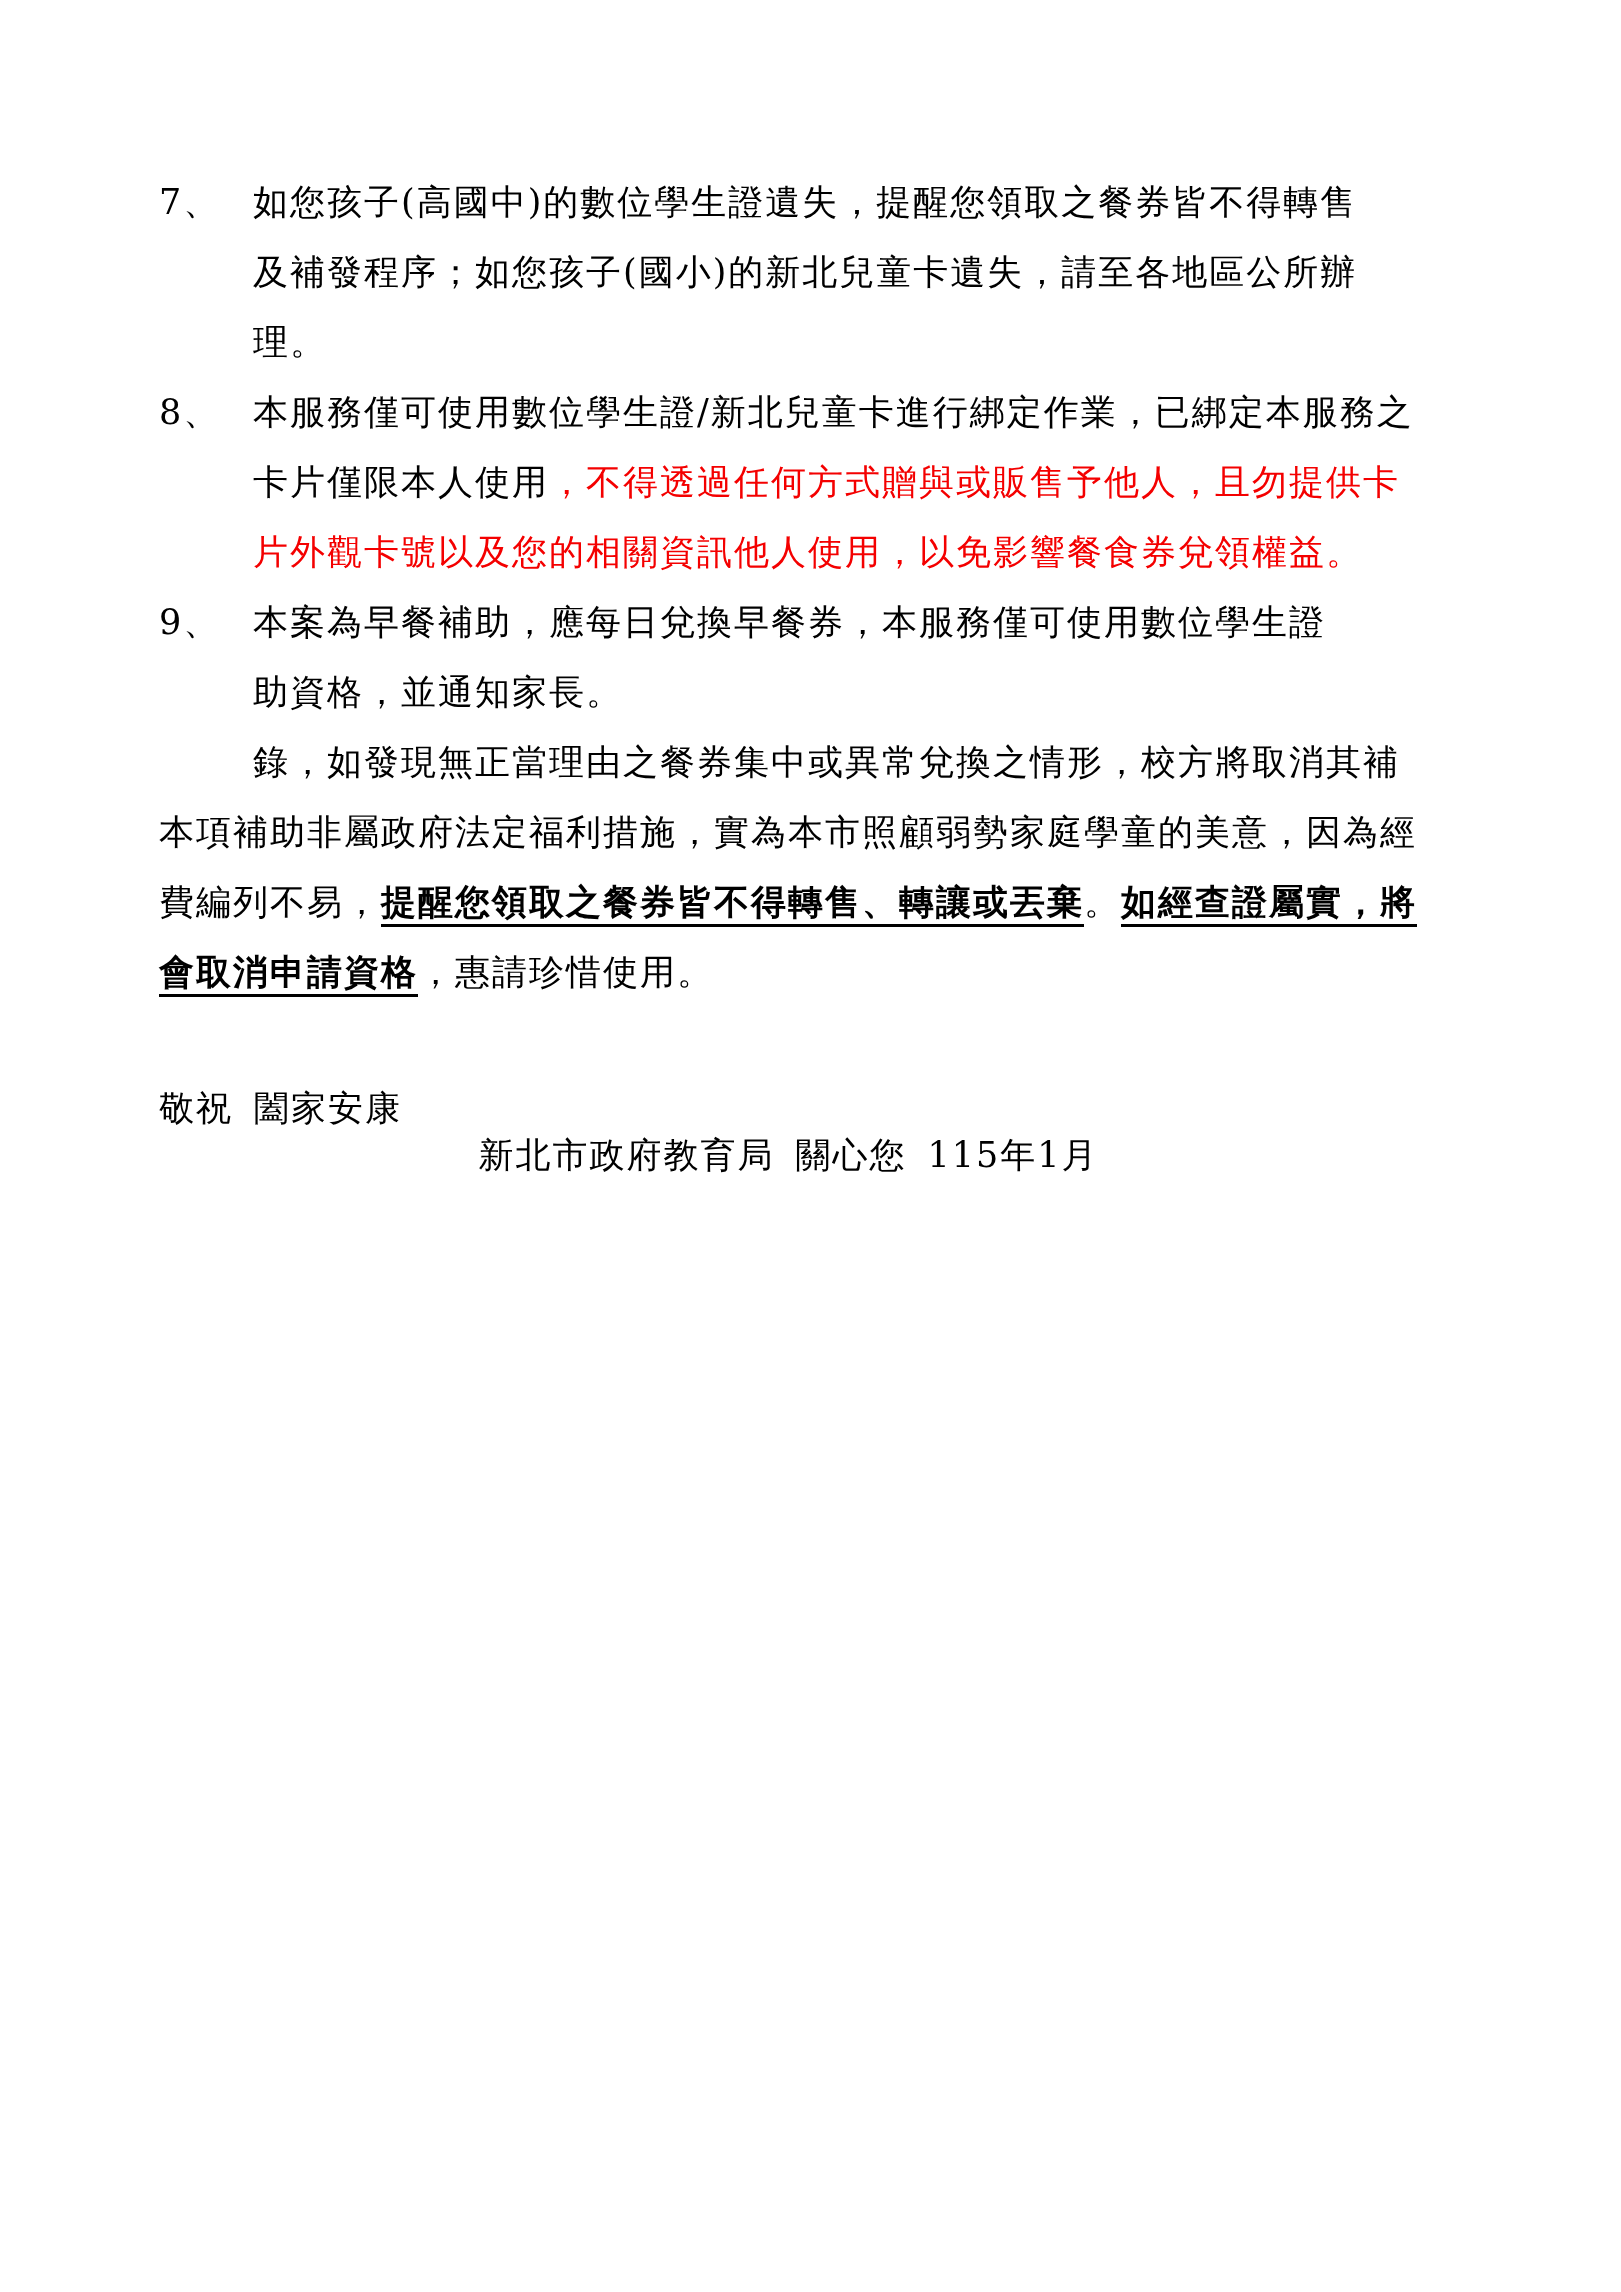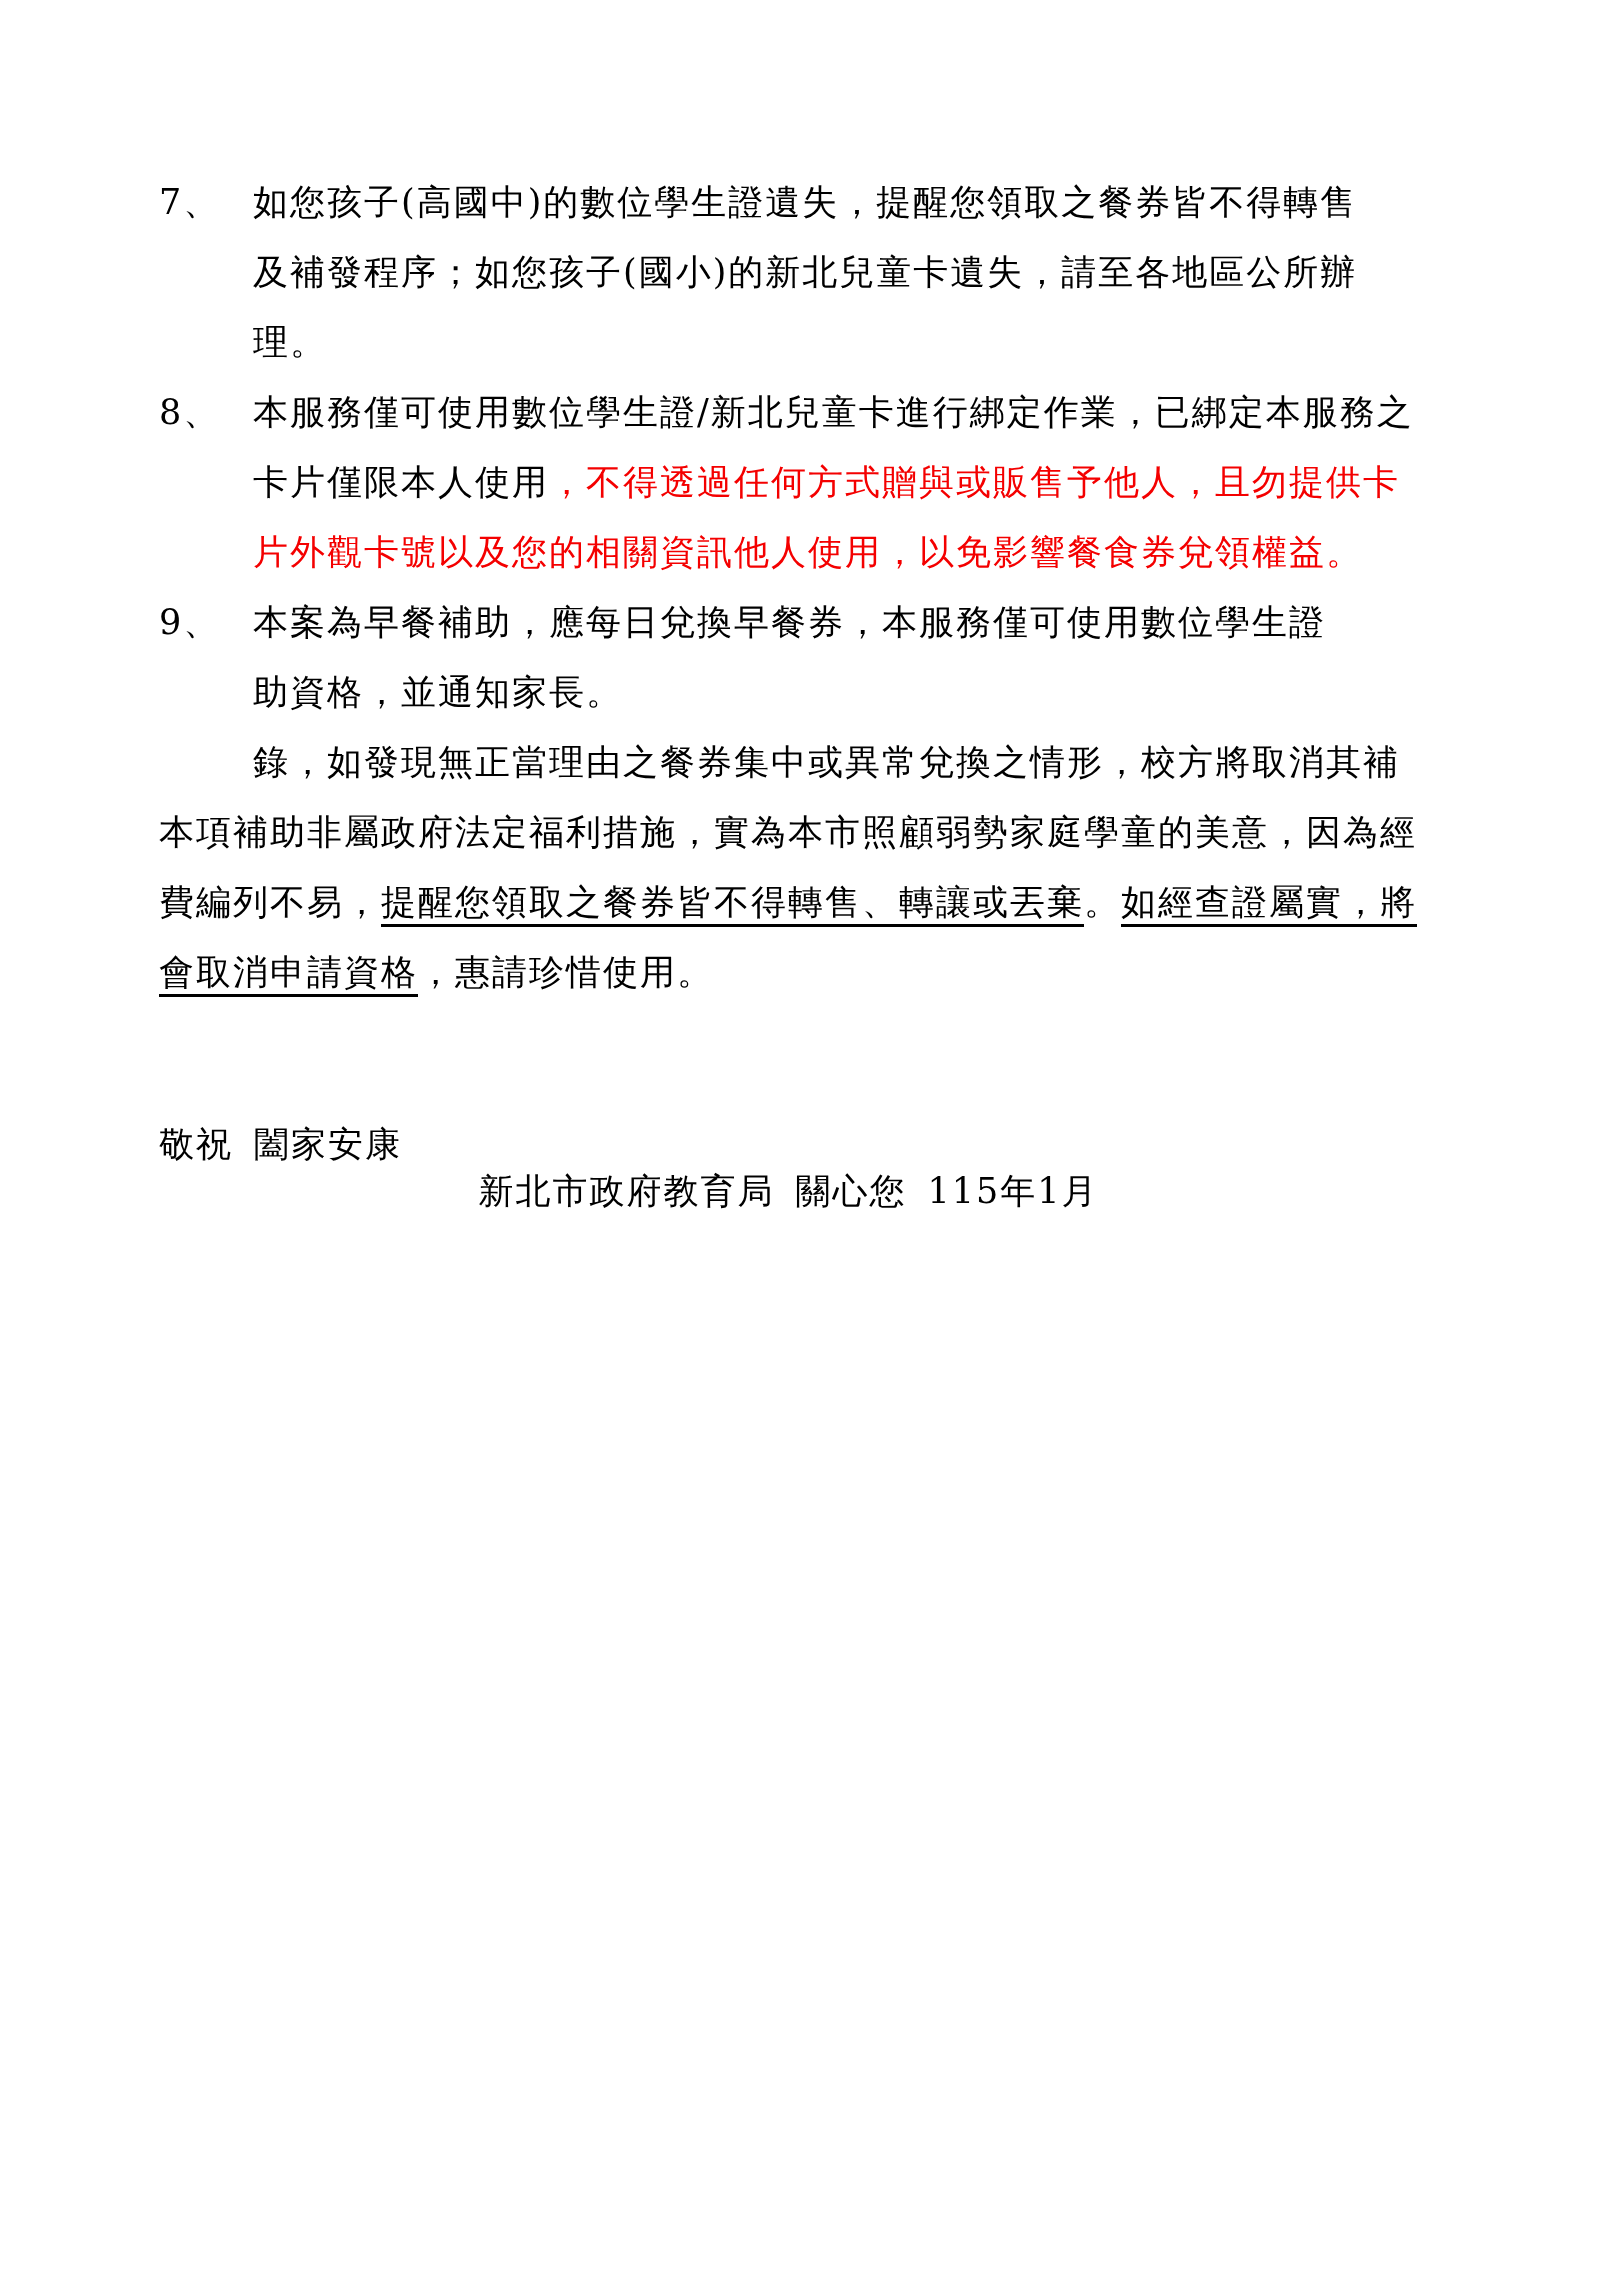--- a/index.html
+++ b/index.html
@@ -20,23 +20,24 @@
     letter-spacing:2px;
   }
   .item{position:relative;padding-left:94px;}
   .num{position:absolute;left:0;top:0;}
   .line{white-space:nowrap;}
   .red{color:var(--emphasis-red,#f40000);}
   .u{
     text-decoration:underline;
     text-decoration-thickness:2.9px;
     text-underline-offset:9.8px;
+    font-weight:bold;
   }
   .closing-block{
-    margin-top:114px;
+    margin-top:78px;
     line-height:47px;
     word-spacing:7.8px;
   }
   .signature-line{
     text-align:center;
     padding-right:45px;
   }
 </style>
 </head>
 <body>

